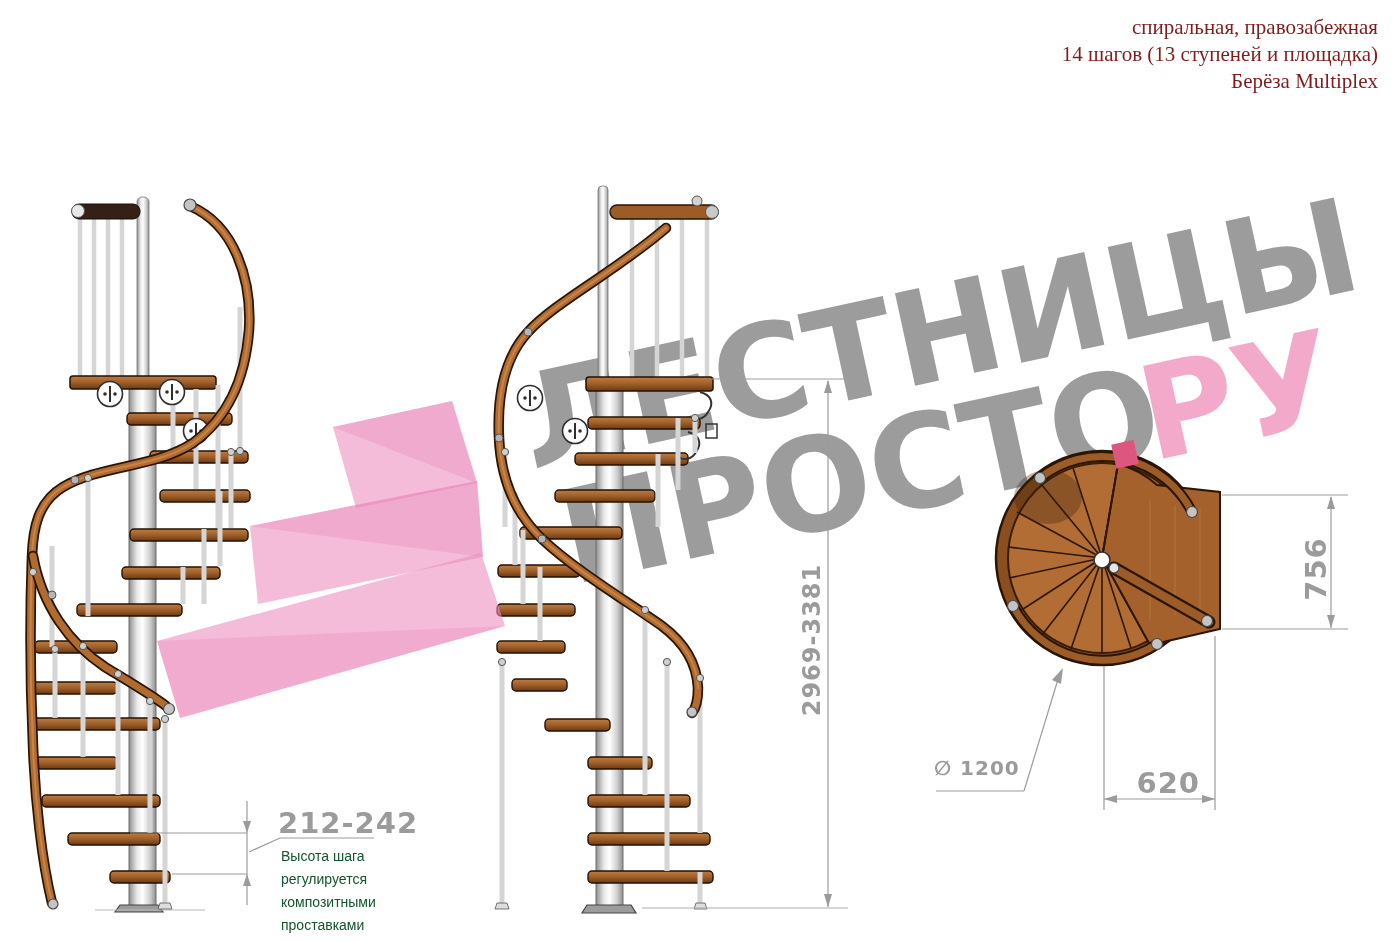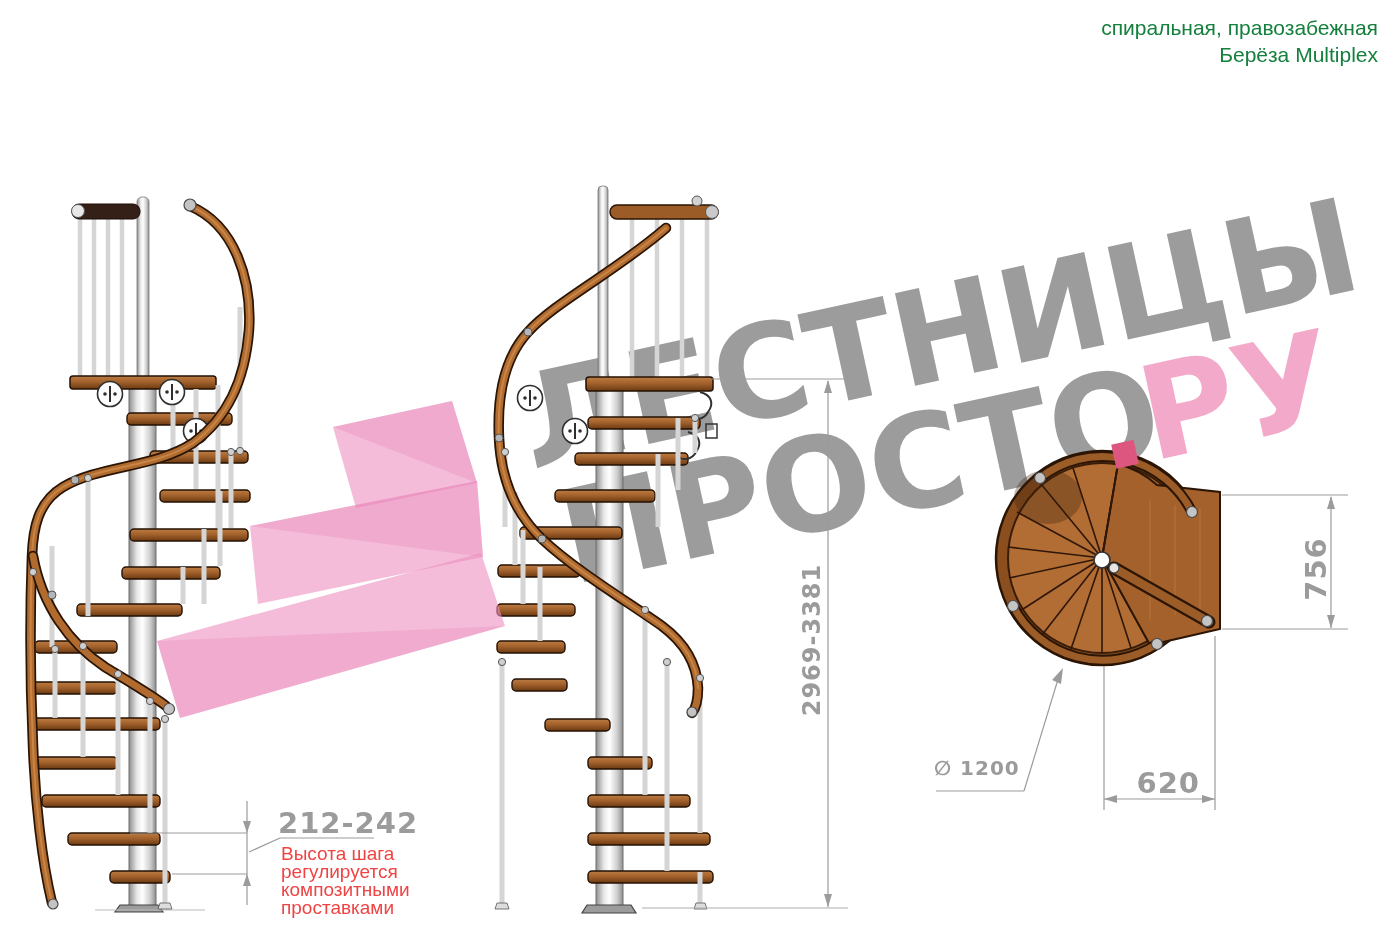--- a/index.html
+++ b/index.html
@@ -1,20 +1,20 @@
 <!DOCTYPE html>
 <html><head>
 <meta charset="utf-8">
 <style>
   html,body{margin:0;padding:0;background:#ffffff;}
   .canvas{position:relative;width:1400px;height:942px;background:#ffffff;overflow:hidden;
           font-family:"Liberation Sans","DejaVu Sans",sans-serif;}
   
   .header{position:absolute;top:14px;right:22px;text-align:right;font-size:21px;
-          line-height:27px;color:#15803d;z-index:6;}
+          line-height:27px;color:#7f1d1d;z-index:6;font-family:Liberation Serif, serif;}
   
   .wm{position:absolute;font-family:"DejaVu Sans",sans-serif;font-weight:bold;
       font-size:130px;line-height:1;white-space:nowrap;transform:rotate(-12.3deg);
       transform-origin:0 0;letter-spacing:0px;z-index:1;}
   .wm-gray{color:#9c9c9c;}
   #wm1{left:508px;top:362px;}
   #wm2{left:549px;top:477px;}
   .wm-pink-layer{z-index:5;}
   #wm3{left:1080px;top:364px;}
   .wm-dot{color:#dd5680;}
@@ -22,21 +22,21 @@
   
   #drawing{position:absolute;left:0;top:0;z-index:2;}
   
   .dim{position:absolute;font-family:"DejaVu Sans",sans-serif;font-weight:bold;color:#9b9b9b;z-index:6;}
   .rot{transform:rotate(-90deg);}
   #lbl-total{left:732px;top:626px;width:160px;text-align:center;font-size:24px;letter-spacing:1px;}
   #lbl-756{left:1236px;top:552px;width:160px;text-align:center;font-size:29px;letter-spacing:1px;}
   #lbl-620{left:1120px;top:766px;width:80px;text-align:right;font-size:29px;letter-spacing:1px;}
   #lbl-1200{left:934px;top:756px;font-size:20px;letter-spacing:1px;}
   #lbl-212{left:278px;top:806px;font-size:29px;letter-spacing:1px;text-align:center;}
-  .note{position:absolute;left:281px;top:845px;font-size:19px;line-height:18px;color:#ef4444;
+  .note{position:absolute;left:281px;top:845px;font-size:14px;line-height:23px;color:#14532d;
         white-space:pre-line;z-index:6;}
 </style>
 </head>
 <body>
 
 <div class="canvas">
 
   <div class="wm wm-gray" id="wm1">ЛЕСТНИЦЫ</div>
   <div class="wm wm-gray" id="wm2">ПРОСТО</div>
 
@@ -339,20 +339,21 @@
       <polygon points="247,874 243,886 251,886" stroke="none"></polygon>
       <line x1="280" y1="838" x2="374" y2="838"></line>
       <line x1="280" y1="838" x2="249" y2="852"></line>
     </g>
   </svg>
 
   <div class="wm wm-pink-layer" id="wm3"><span class="wm-dot">.</span><span class="wm-ru">РУ</span></div>
 
   <div class="header">
     <div>спиральная, правозабежная</div>
+    <div>14 шагов (13 ступеней и площадка)</div>
     <div>Берёза Multiplex</div>
   </div>
 
   <div class="dim rot" id="lbl-total">2969-3381</div>
   <div class="dim rot" id="lbl-756">756</div>
   <div class="dim" id="lbl-620">620</div>
   <div class="dim" id="lbl-1200">∅ 1200</div>
   <div class="dim" id="lbl-212">212-242</div>
 
   <div class="note">Высота шага

